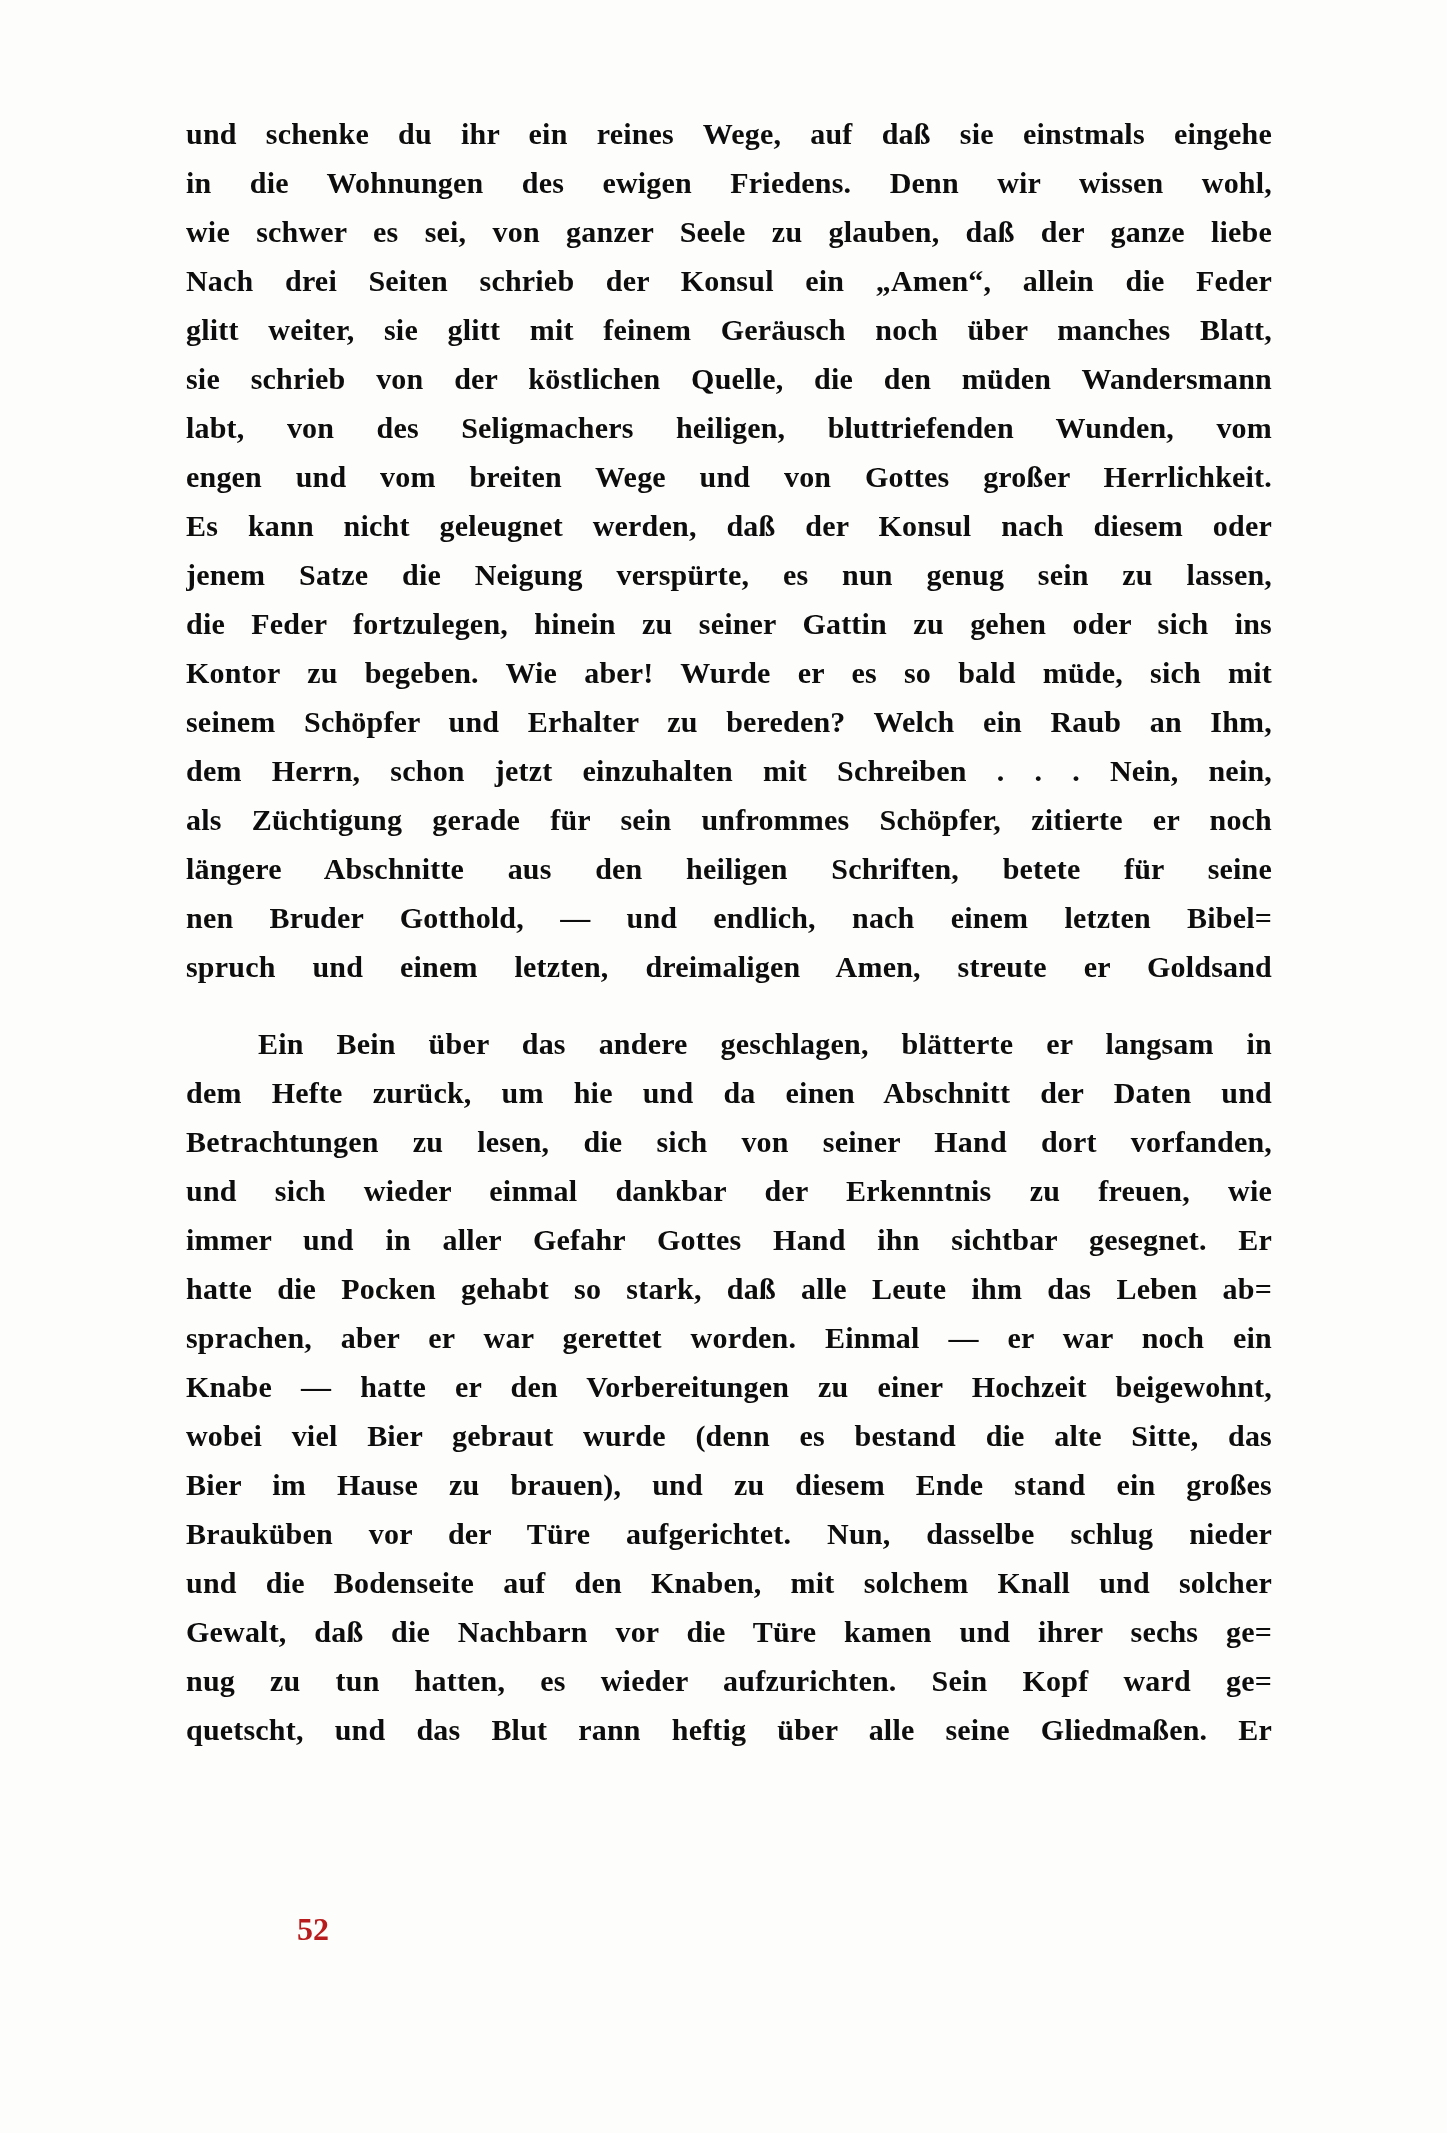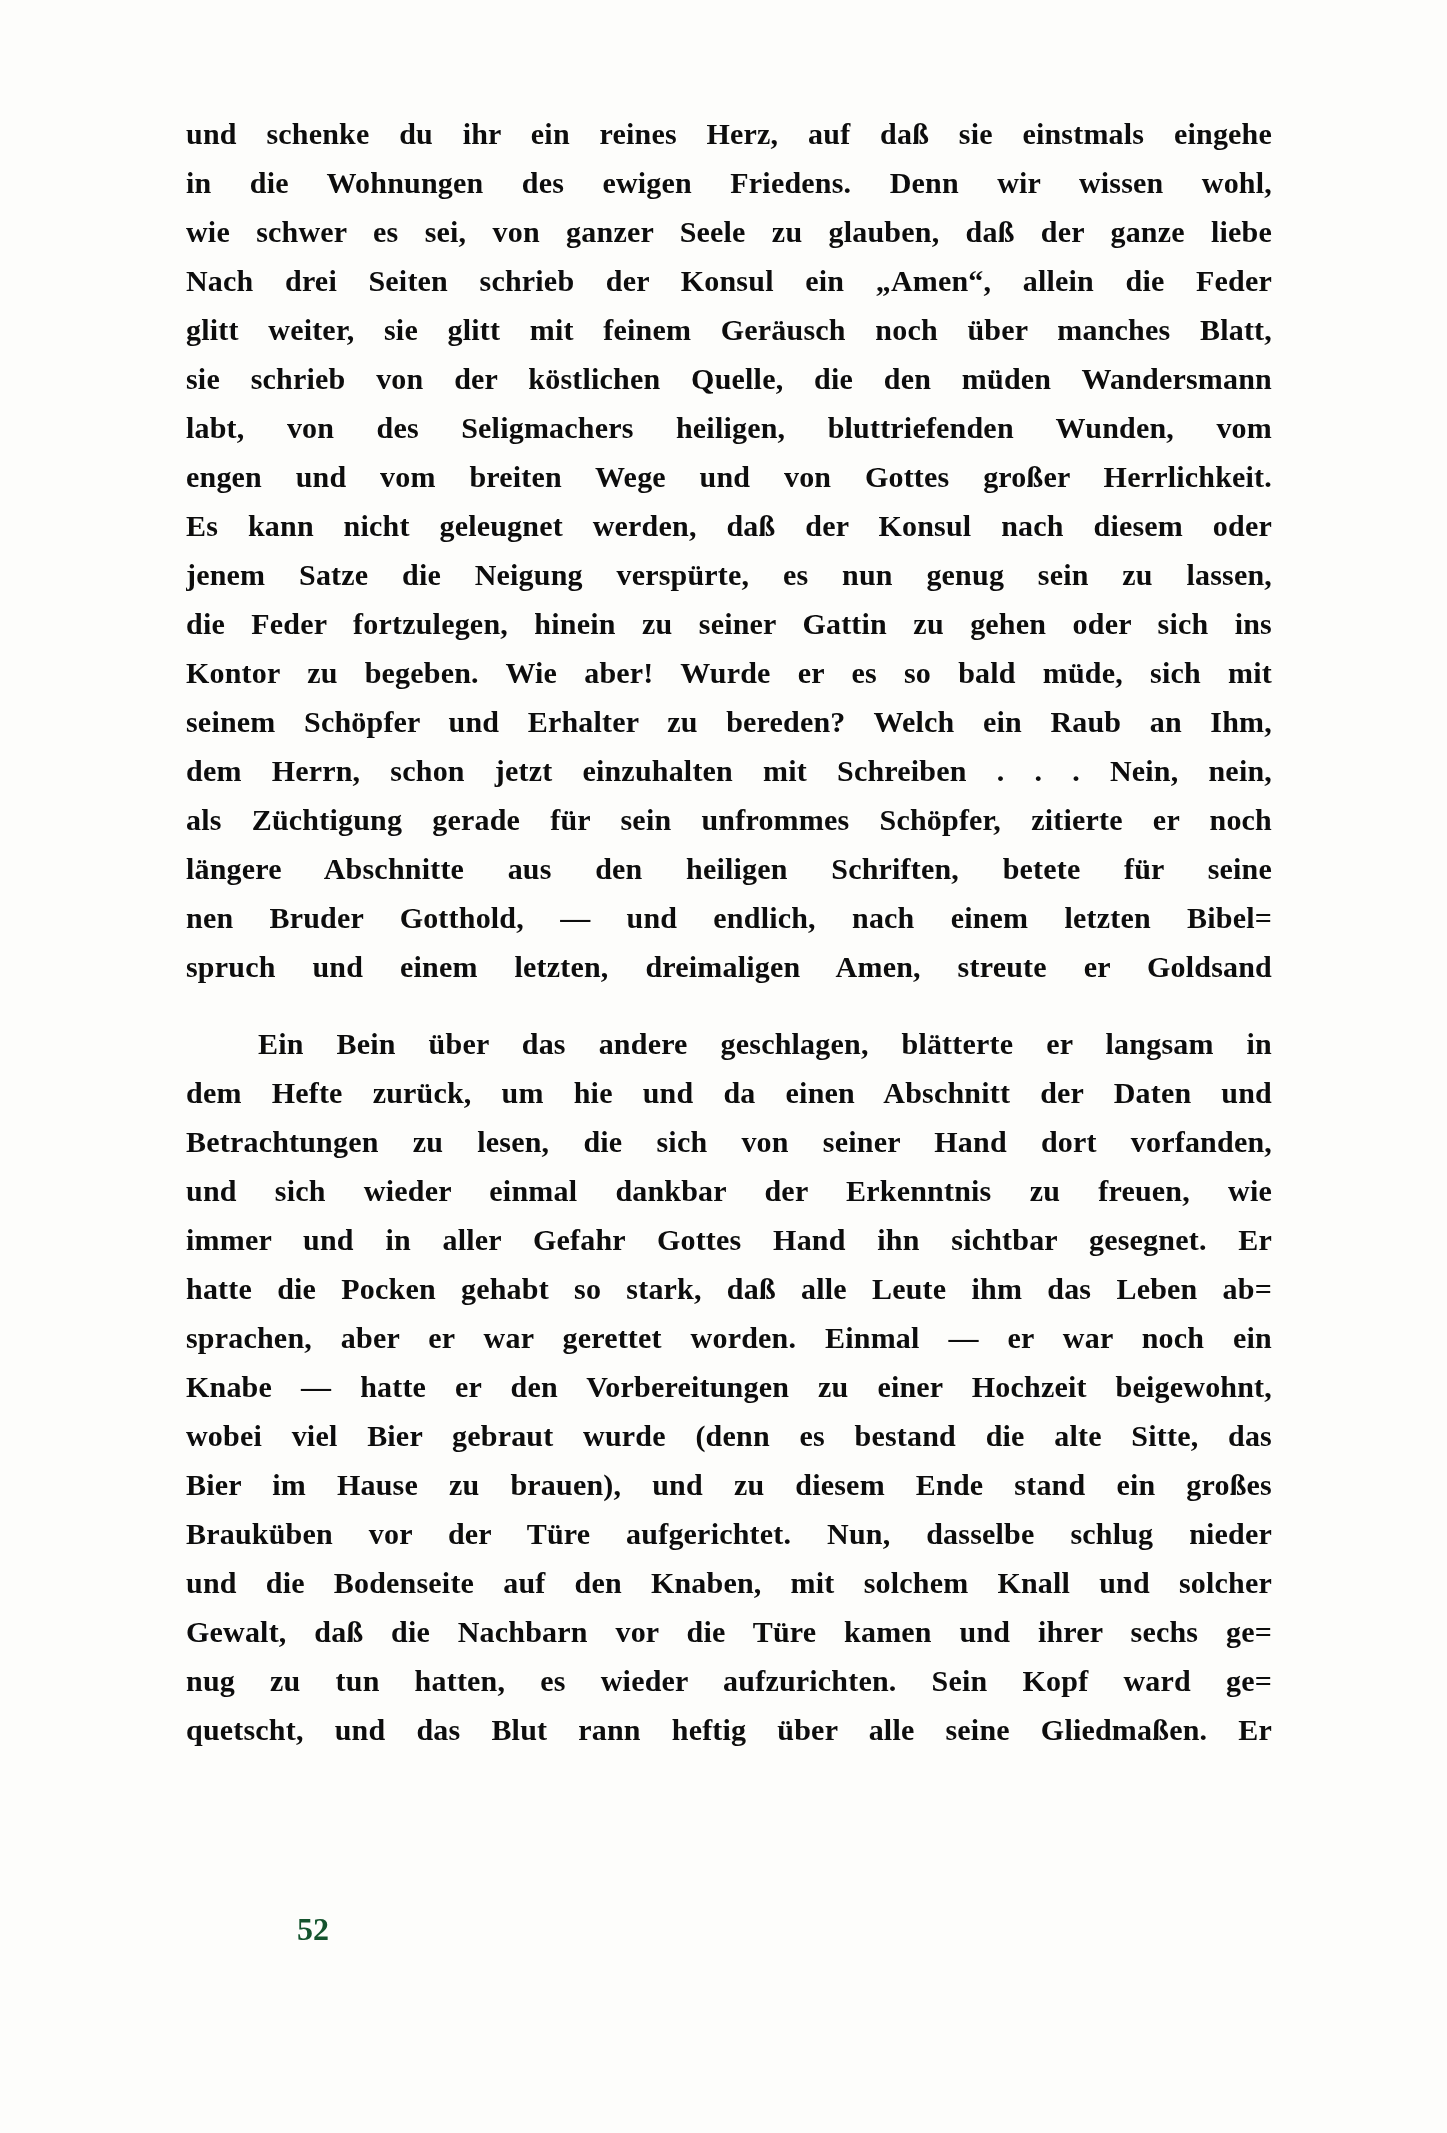--- a/index.html
+++ b/index.html
@@ -48,30 +48,30 @@
     margin-top: 28px;
   }
   .page-number {
     position: absolute;
     left: 297px;
     top: 1905px;
     font-family: "Liberation Serif", "DejaVu Serif", serif;
     font-weight: 700;
     font-size: 32px;
     line-height: 49px;
-    color: #14532d;
+    color: #b91c1c;
   }
 </style>
 </head>
 <body>
 
 <div class="page">
   <main class="text-block" id="text-block">
       <div class="paragraph">
-        <div class="line">und schenke du ihr ein reines Herz, auf daß sie einstmals eingehe</div>
+        <div class="line">und schenke du ihr ein reines Wege, auf daß sie einstmals eingehe</div>
         <div class="line">in die Wohnungen des ewigen Friedens. Denn wir wissen wohl,</div>
         <div class="line">wie schwer es sei, von ganzer Seele zu glauben, daß der ganze liebe</div>
         <div class="line">Nach drei Seiten schrieb der Konsul ein „Amen“, allein die Feder</div>
         <div class="line">glitt weiter, sie glitt mit feinem Geräusch noch über manches Blatt,</div>
         <div class="line">sie schrieb von der köstlichen Quelle, die den müden Wandersmann</div>
         <div class="line">labt, von des Seligmachers heiligen, bluttriefenden Wunden, vom</div>
         <div class="line">engen und vom breiten Wege und von Gottes großer Herrlichkeit.</div>
         <div class="line">Es kann nicht geleugnet werden, daß der Konsul nach diesem oder</div>
         <div class="line">jenem Satze die Neigung verspürte, es nun genug sein zu lassen,</div>
         <div class="line">die Feder fortzulegen, hinein zu seiner Gattin zu gehen oder sich ins</div>

